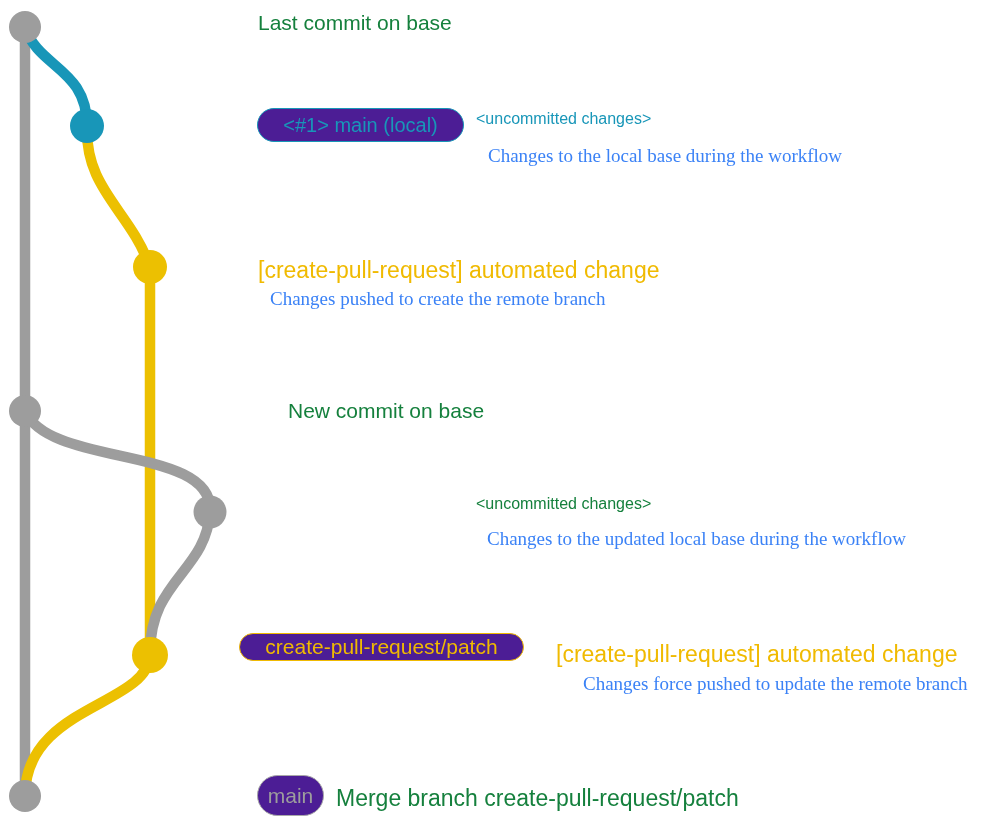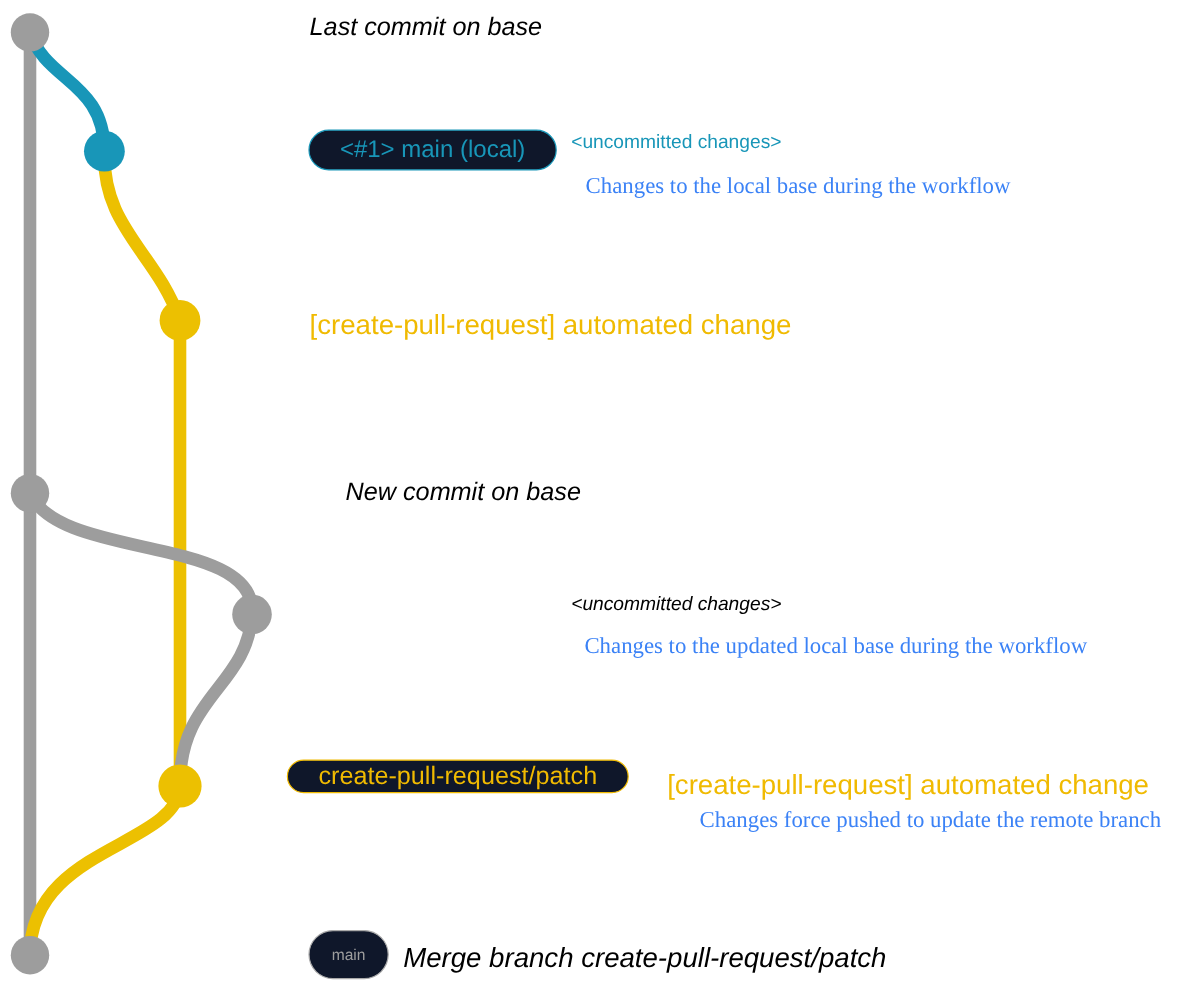--- a/index.html
+++ b/index.html
@@ -25,41 +25,41 @@
   .stroke-yellow { stroke: #ecc001; stroke-width: 10.5; fill: none; }
   .fill-gray   { fill: #9d9d9d; }
   .fill-teal   { fill: #1896b8; }
   .fill-yellow { fill: #ecc001; }
 
   .txt {
     position: absolute;
     white-space: nowrap;
     line-height: 1.15;
   }
-  .gray-txt   { color: #000000; font-style: italic; }
+  .gray-txt   { color: #15803d; }
   .teal-txt   { color: #1896b8; }
   .yellow-txt { color: #f0ba01; }
   .serif {
     font-family: "Liberation Serif", serif;
     color: #3b82f6;
     font-size: 19px;
   }
   .h-label    { font-size: 21px; }
   .sub-label  { font-size: 16px; }
   .ann-label  { font-size: 23px; }
 
   .badge {
     position: absolute;
     display: flex;
     align-items: center;
     justify-content: center;
     border-radius: 999px;
     white-space: nowrap;
     box-sizing: border-box;
-    background: #0f172a;
+    background: #4c1d95;
   }
   .badge-teal   { border: 1.5px solid #1896b8; color: #1896b8; font-size: 20px; }
   .badge-gray   { border: 1.5px solid #a9a9a9; color: #9d9d9d; font-size: 20px; }
   .badge-yellow { border: 1.5px solid #f0ba01; color: #f0ba01; font-size: 21px; }
 </style>
 </head>
 <body>
 
 <div class="canvas">
 
@@ -82,26 +82,27 @@
     <circle cx="150" cy="655" r="18" class="fill-yellow"></circle>
   </svg>
 
   <div class="txt gray-txt h-label" style="left:258px; top:11px;">Last commit on base</div>
 
   <div class="badge badge-teal" style="left:257px; top:108px; width:207px; height:34px;">&lt;#1&gt; main (local)</div>
   <div class="txt teal-txt sub-label" style="left:476px; top:110px;">&lt;uncommitted changes&gt;</div>
   <div class="txt serif" style="left:488px; top:145px;">Changes to the local base during the workflow</div>
 
   <div class="txt yellow-txt ann-label" style="left:258px; top:257px;">[create-pull-request] automated change</div>
+  <div class="txt serif" style="left:270px; top:288px;">Changes pushed to create the remote branch</div>
 
   <div class="txt gray-txt h-label" style="left:258px; top:399px;margin-left:30px;">New commit on base</div>
 
   <div class="txt gray-txt sub-label" style="left:476px; top:495px;">&lt;uncommitted changes&gt;</div>
   <div class="txt serif" style="left:487px; top:528px;">Changes to the updated local base during the workflow</div>
 
   <div class="badge badge-yellow" style="left:239px; top:633px; width:285px; height:28px;">create-pull-request/patch</div>
   <div class="txt yellow-txt ann-label" style="left:556px; top:641px;">[create-pull-request] automated change</div>
   <div class="txt serif" style="left:583px; top:673px;">Changes force pushed to update the remote branch</div>
 
-  <div class="badge badge-gray" style="left:257px; top:775px; width:67px; height:41px; font-size:13px;">main</div>
+  <div class="badge badge-gray" style="left:257px; top:775px; width:67px; height:41px; font-size:21px;">main</div>
   <div class="txt gray-txt ann-label" style="left:336px; top:785px;">Merge branch create-pull-request/patch</div>
 
 </div>
 
 </body></html>

